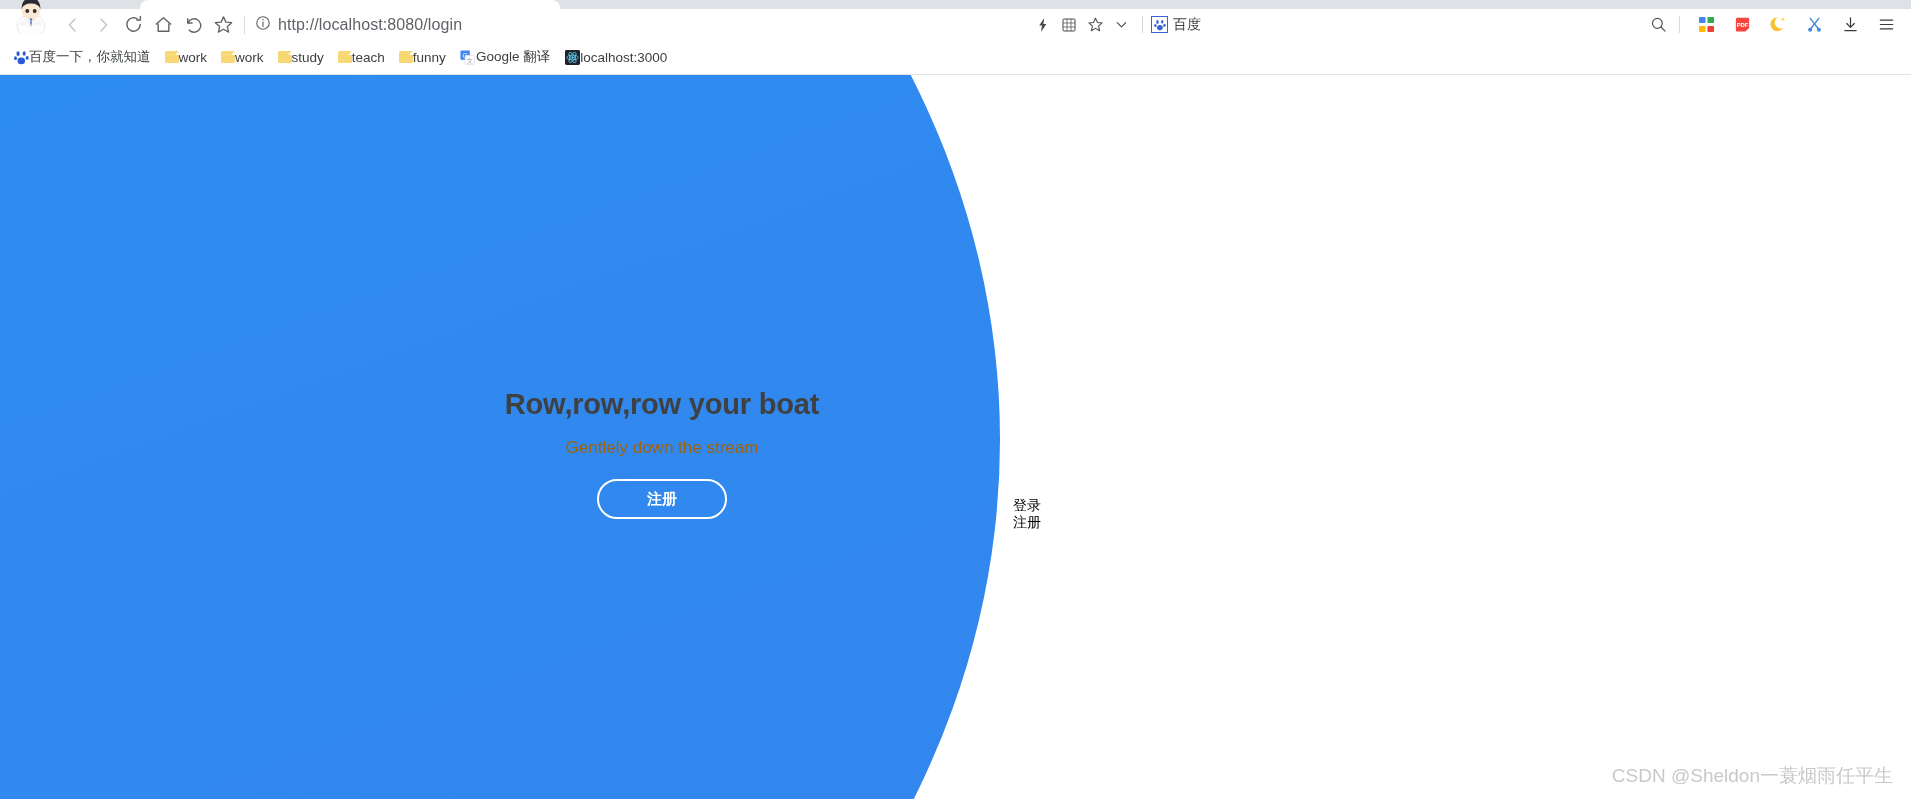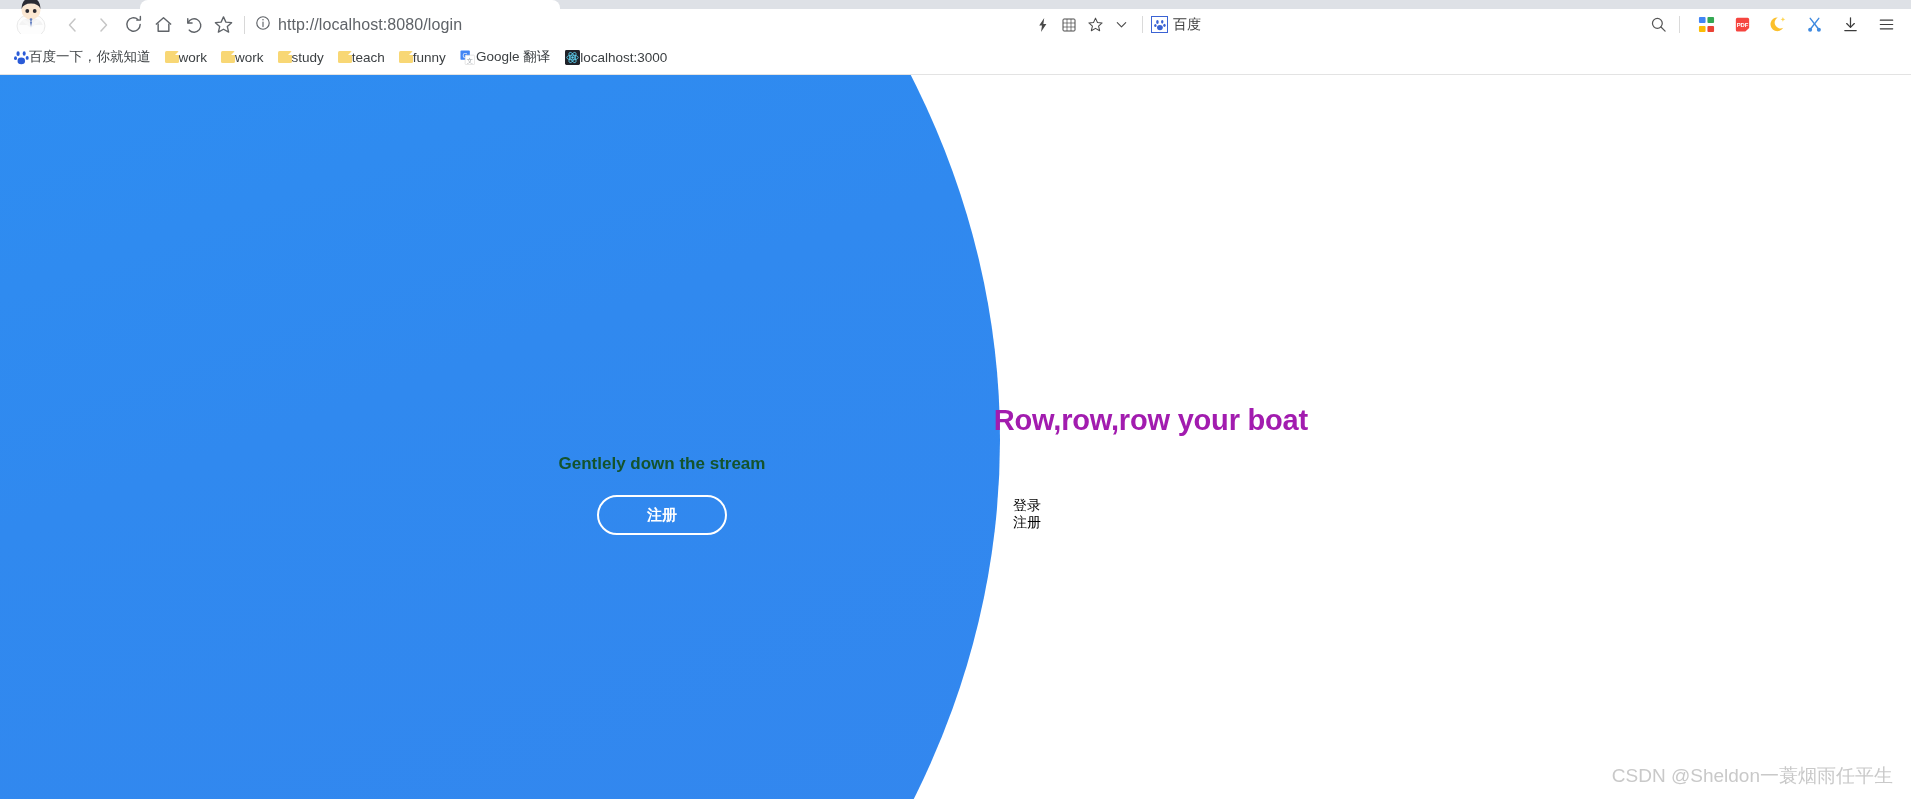--- a/index.html
+++ b/index.html
@@ -162,31 +162,30 @@
   #hero {
     position: absolute;
     left: 0px; top: 312px;
     width: 1324px;
     text-align: center;
     z-index: 5;
   }
   #hero-title {
     font-size: 29px;
     font-weight: bold;
-    color: #a21caf;
+    color: #404040;
     letter-spacing: -0.2px;
-    margin: 16px;
+    margin: 0;
     line-height: 1.2;
-    text-align: right;
   }
   #hero-subtitle {
     font-size: 17px;
-    color: #14532d;
+    color: #a16207;
     margin: 16px 0 0 0;
-    font-weight: bold;
+    font-weight: normal;
     line-height: 1.2;
   }
   #register-button {
     display: inline-block;
     margin-top: 21px;
     width: 130px; height: 40px;
     line-height: 36px;
     border: 2px solid #ffffff;
     border-radius: 22px;
     background: transparent;

